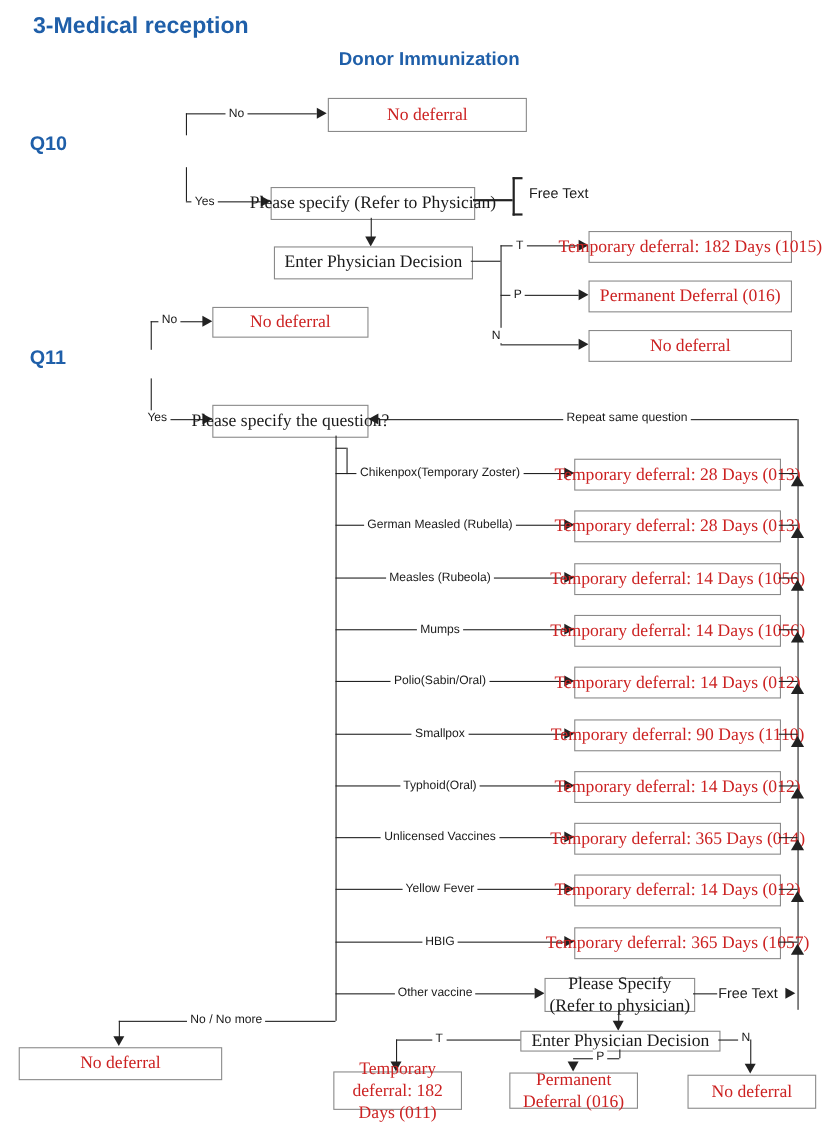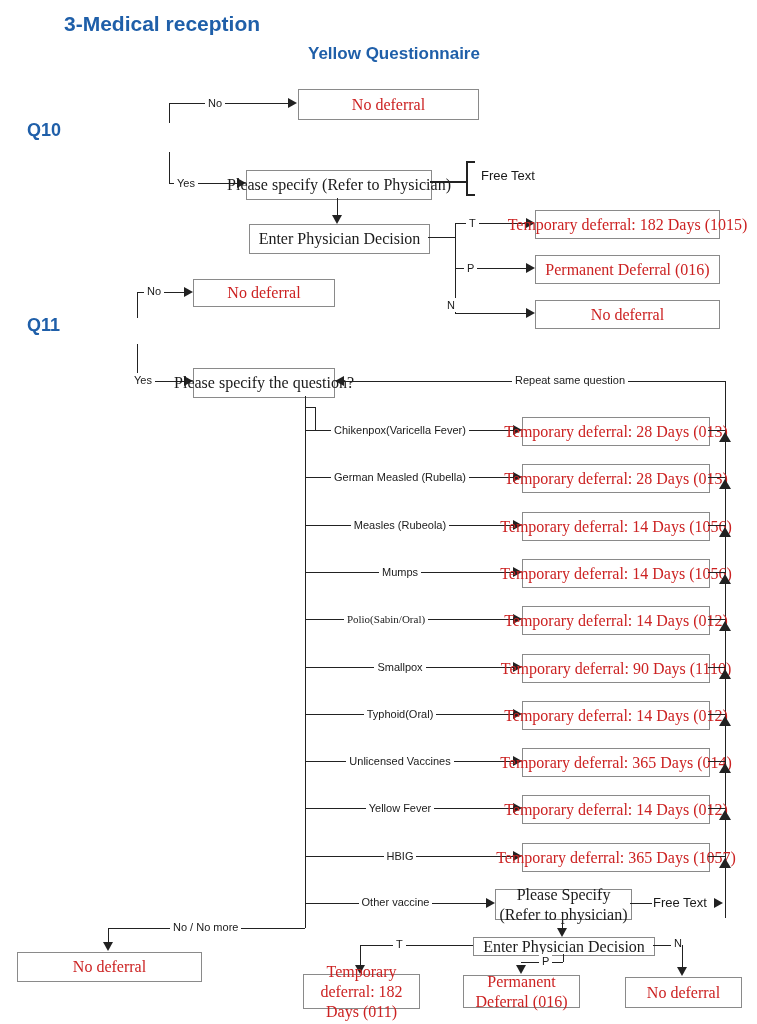--- a/index.html
+++ b/index.html
@@ -33,22 +33,22 @@
   .arr-u{position:absolute;width:0;height:0;border-bottom:10px solid var(--line);border-left:6px solid transparent;border-right:6px solid transparent;}
   .bracket{position:absolute;border-left:2px solid var(--line);border-top:2px solid var(--line);border-bottom:2px solid var(--line);width:7px;height:31px;}
   .freetext{position:absolute;font-size:13px;white-space:nowrap;}
   .vrow{position:absolute;left:0;width:757px;height:0;}
 </style>
 </head>
 <body>
 
 <div class="canvas">
 
-  <div class="heading" style="left:30px;top:12px;font-size:21px;margin-left:34px;">3-Medical reception</div>
-  <div class="heading" style="left:308px;top:44px;font-size:17px;">Yellow Questionnaire</div>
+  <div class="heading" style="left:30px;top:12px;font-size:21px;">3-Medical reception</div>
+  <div class="heading" style="left:308px;top:44px;font-size:17px;">Donor Immunization</div>
 
   <div class="heading" style="left:27px;top:120px;font-size:18px;">Q10</div>
 
   <div class="vline" style="left:169px;top:103px;height:20px;"></div>
   <div class="hline" style="left:169px;top:103px;width:119px;"></div>
   <div class="arr-r" style="left:288px;top:98px;"></div>
   <span class="lbl" style="left:205px;top:96px;">No</span>
   <div class="box red" style="left:298px;top:89px;width:179px;height:29px;">
     <span>No deferral</span>
   </div>
@@ -119,21 +119,21 @@
   <div class="vline" style="left:725px;top:381px;height:537px;"></div>
 
   <div class="vline" style="left:305px;top:396px;height:532px;"></div>
   <div class="hline" style="left:305px;top:407px;width:10px;"></div>
   <div class="vline" style="left:315px;top:407px;height:24px;"></div>
 
   <div id="vaccine-rows">
       <div class="vrow" style="position: absolute; top: 431px;">
     <div class="hline" style="left:305px;top:-1px;width:209px;"></div>
     <div class="lblwrap" style="left:300px;width:200px;">
-      <span class="lbl">Chikenpox(Varicella Fever)</span>
+      <span class="lbl">Chikenpox(Temporary Zoster)</span>
     </div>
     <div class="arr-r" style="left:513px;top:-6px;"></div>
     <div class="box red nowrap" style="left:522px;top:-14px;width:186px;height:27px;">
       <span>Temporary deferral: 28 Days (013)</span>
     </div>
     <div class="hline" style="left:708px;top:-1px;width:17px;"></div>
     <div class="arr-u" style="left:719px;top:1px;"></div>
   </div>
       <div class="vrow" style="position: absolute; top: 478px;">
     <div class="hline" style="left:305px;top:-1px;width:209px;"></div>
@@ -166,21 +166,21 @@
     </div>
     <div class="arr-r" style="left:513px;top:-6px;"></div>
     <div class="box red nowrap" style="left:522px;top:-14px;width:186px;height:27px;">
       <span>Temporary deferral: 14 Days (1056)</span>
     </div>
     <div class="hline" style="left:708px;top:-1px;width:17px;"></div>
     <div class="arr-u" style="left:719px;top:1px;"></div>
   </div>
       <div class="vrow" style="position: absolute; top: 620px;">
     <div class="hline" style="left:305px;top:-1px;width:209px;"></div>
-    <div class="lblwrap" style="left:286px;width:200px;font-family:Liberation Serif, serif;">
+    <div class="lblwrap" style="left:300px;width:200px;">
       <span class="lbl">Polio(Sabin/Oral)</span>
     </div>
     <div class="arr-r" style="left:513px;top:-6px;"></div>
     <div class="box red nowrap" style="left:522px;top:-14px;width:186px;height:27px;">
       <span>Temporary deferral: 14 Days (012)</span>
     </div>
     <div class="hline" style="left:708px;top:-1px;width:17px;"></div>
     <div class="arr-u" style="left:719px;top:1px;"></div>
   </div>
       <div class="vrow" style="position: absolute; top: 668px;">

